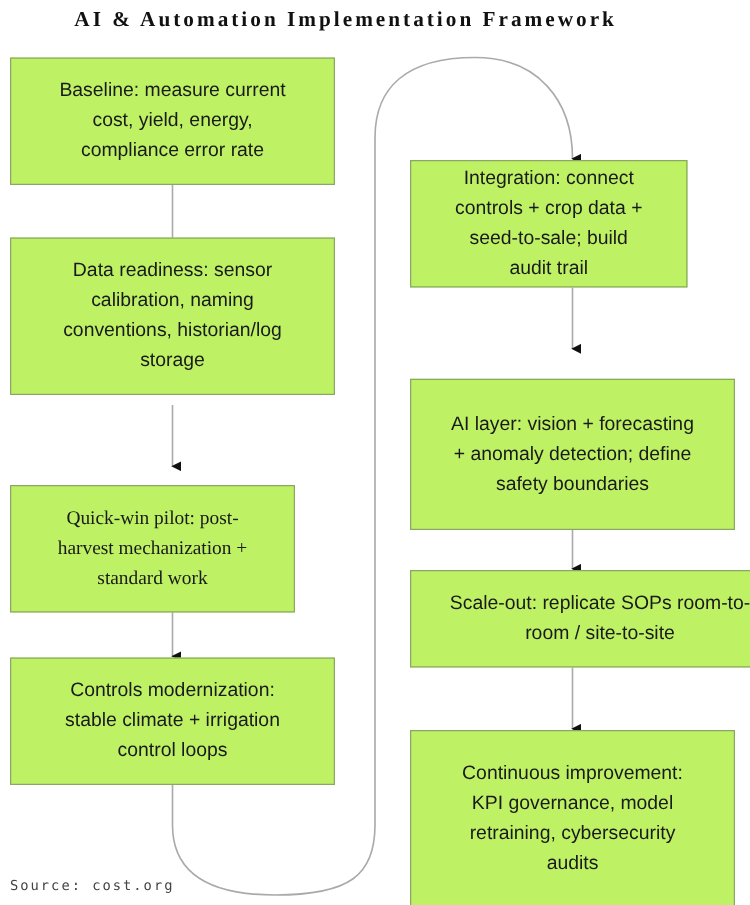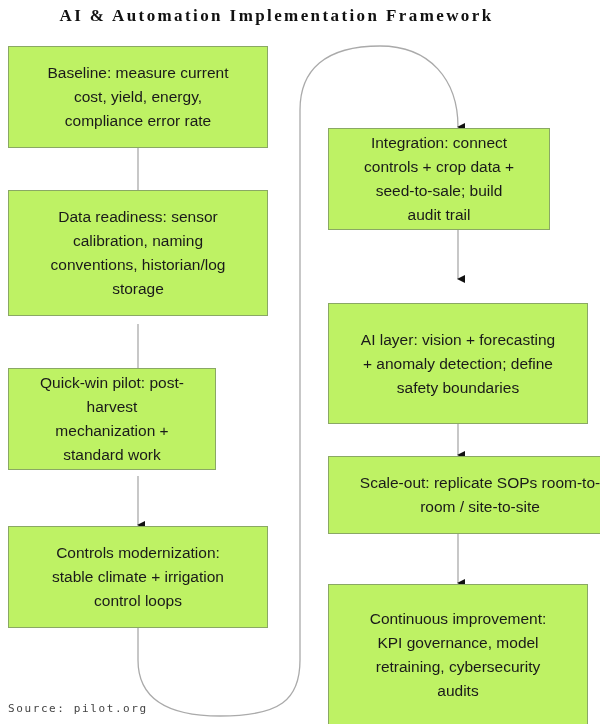--- a/index.html
+++ b/index.html
@@ -26,21 +26,21 @@
     <line x1="138" y1="476" x2="138" y2="525" marker-end="url(#arr)"></line>
     <path d="M138,628 L138,660 C138,700 170,716 220,716 C280,716 300,700 300,660 L300,110 C300,70 325,46 380,46 C430,46 458,80 458,127" marker-end="url(#arr)"></path>
     <line x1="458" y1="230" x2="458" y2="279" marker-end="url(#arr)"></line>
     <line x1="458" y1="406" x2="458" y2="455" marker-end="url(#arr)"></line>
     <line x1="458" y1="534" x2="458" y2="583" marker-end="url(#arr)"></line>
   </g>
 </svg>
 
 <div class="box" style="left:8px;top:46px;width:260px;height:102px;">Baseline: measure current cost, yield, energy, compliance error rate</div>
 <div class="box" style="left:8px;top:190px;width:260px;height:126px;">Data readiness: sensor calibration, naming conventions, historian/log storage</div>
-<div class="box" style="left:8px;top:368px;width:208px;height:102px;">Quick-win pilot: post-harvest mechanization + standard work</div>
+<div class="box" style="left:8px;top:388px;width:228px;height:102px;font-family:Liberation Serif, serif;">Quick-win pilot: post-harvest mechanization + standard work</div>
 <div class="box" style="left:8px;top:526px;width:260px;height:102px;">Controls modernization: stable climate + irrigation control loops</div>
 
 <div class="box" style="left:328px;top:128px;width:222px;height:102px;">Integration: connect controls + crop data + seed-to-sale; build audit trail</div>
 <div class="box" style="left:328px;top:280px;width:260px;height:121px;margin-top:23px;">AI layer: vision + forecasting + anomaly detection; define safety boundaries</div>
 <div class="box" style="left:328px;top:456px;width:304px;height:78px;">Scale-out: replicate SOPs room-to-room / site-to-site</div>
 <div class="box" style="left:328px;top:584px;width:260px;height:142px;">Continuous improvement: KPI governance, model retraining, cybersecurity audits</div>
 
-<div class="source">Source: pilot.org</div>
+<div class="source">Source: cost.org</div>
 
 </body></html>

